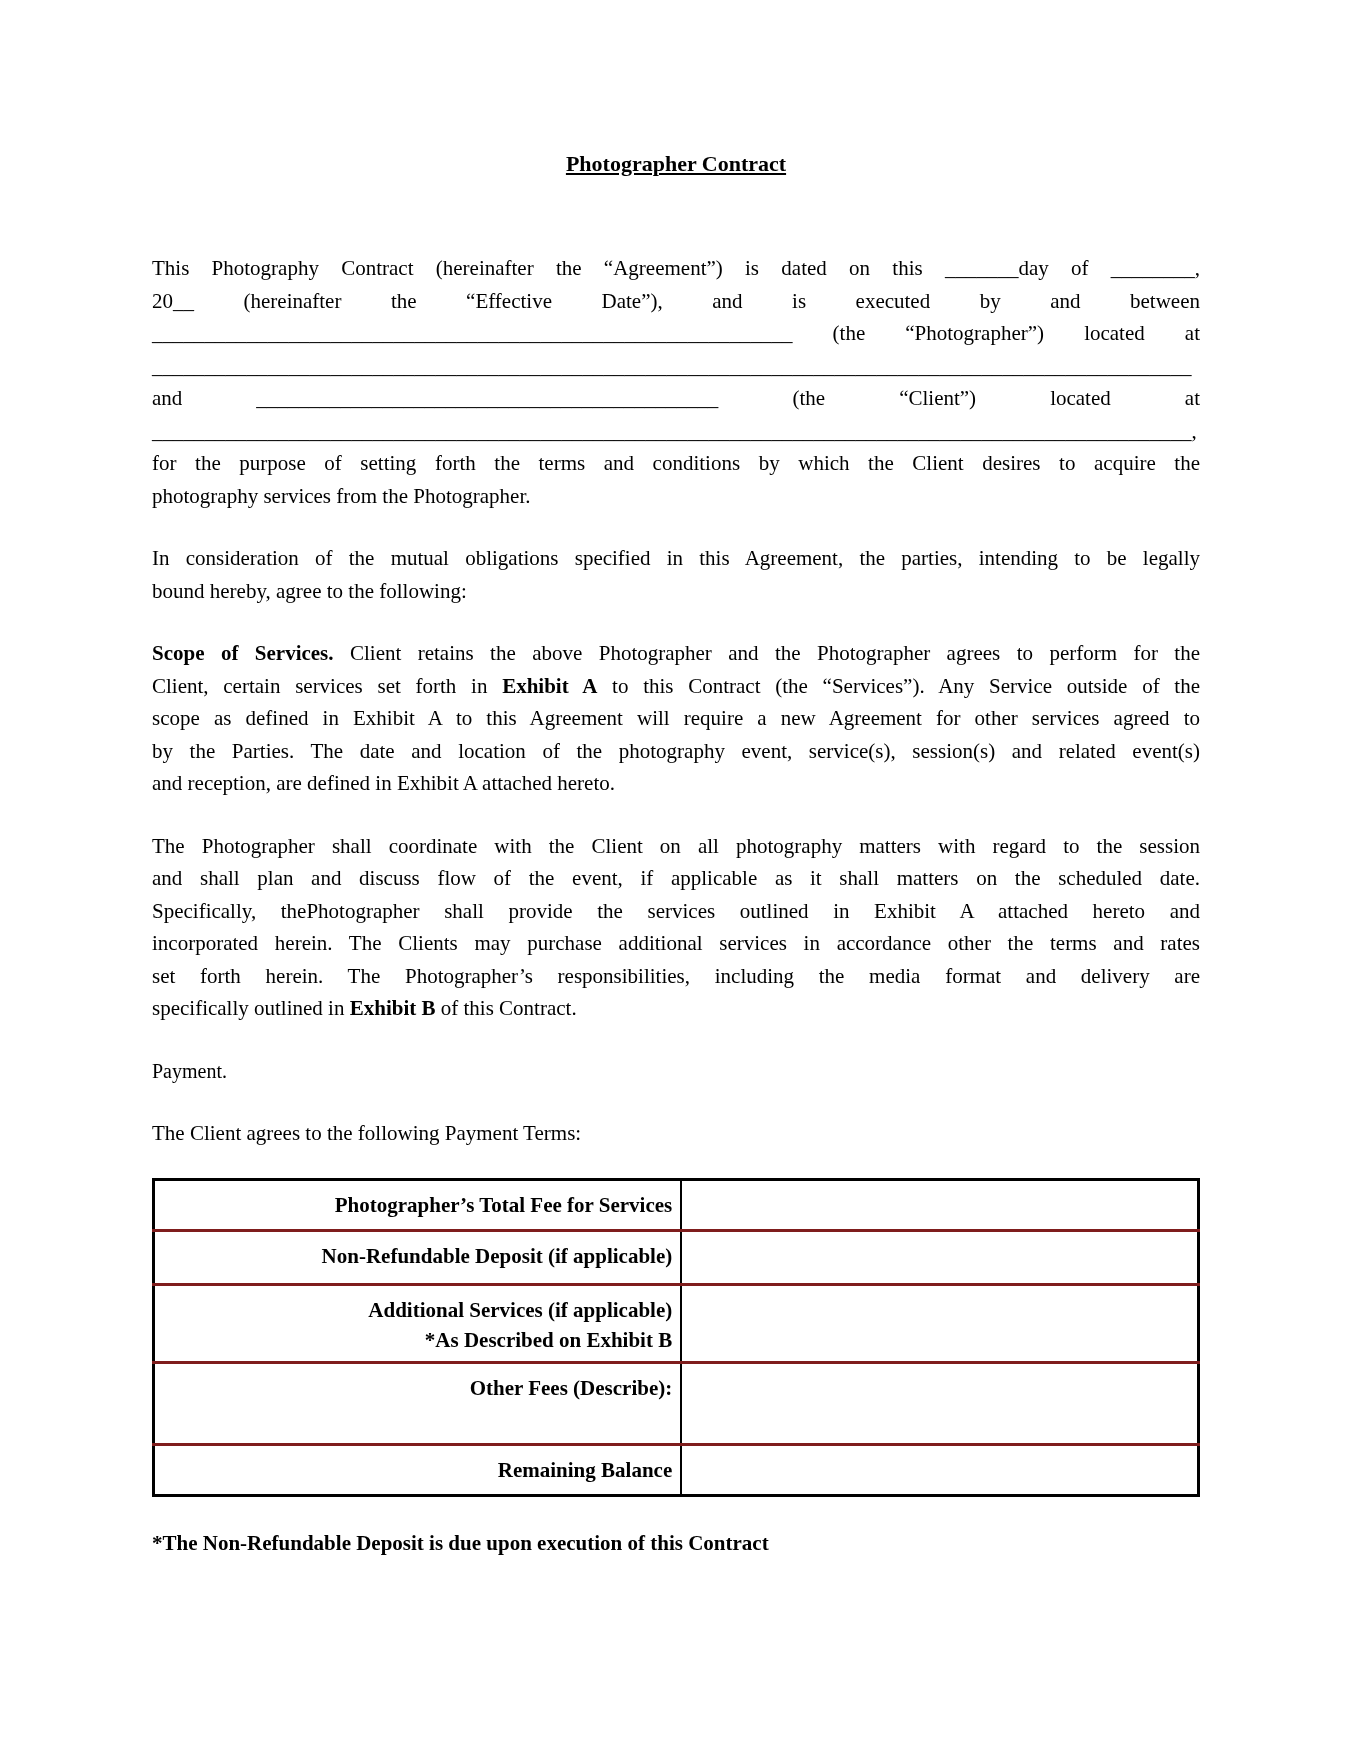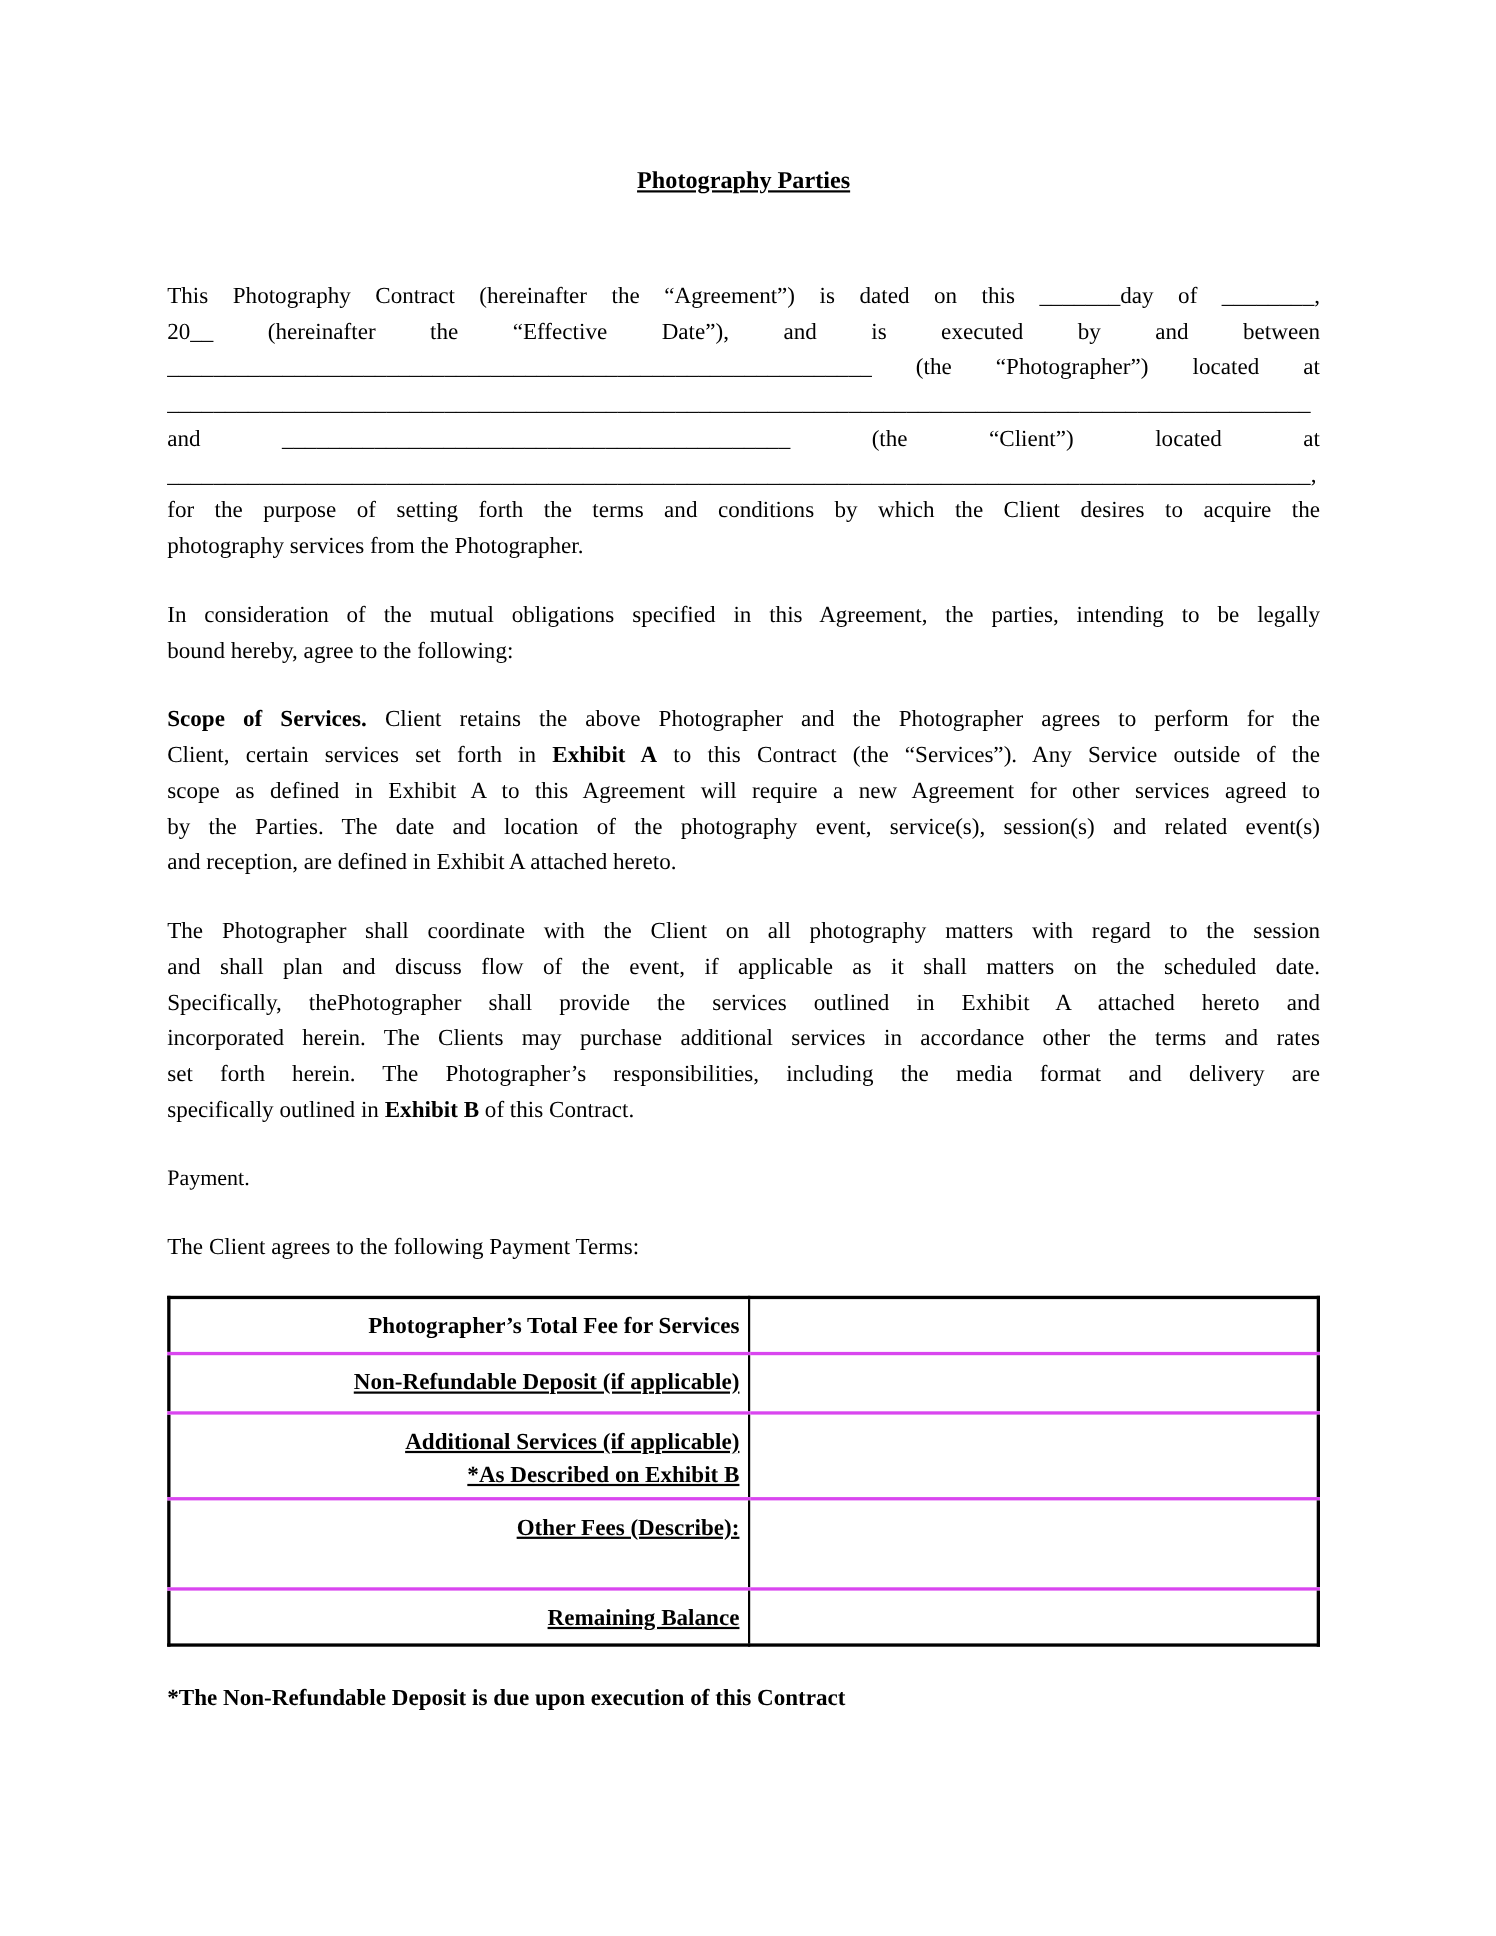--- a/index.html
+++ b/index.html
@@ -36,33 +36,33 @@
   }
   table.payment td { vertical-align:top; box-sizing:border-box; }
   td.label-cell {
     width:50.5%;
     font-weight:bold;
     font-size:21px;
     line-height:30px;
     padding:9px 8px 6px 11px;
   }
   td.value-cell { border-left:2px solid #000000; }
-  tr.trow + tr.trow td { border-top:3px solid #d946ef;text-decoration:underline; }
+  tr.trow + tr.trow td { border-top:3px solid #7f1d1d; }
   tr.trow:nth-child(1) td { height:51px; }
   tr.trow:nth-child(2) td { height:54px; }
   tr.trow:nth-child(3) td { height:78px; }
   tr.trow:nth-child(4) td { height:82px; }
   tr.trow:nth-child(5) td { height:51px; }
   .footnote { font-size:21px; font-weight:bold; margin:0; line-height:32.5px; }
 </style>
 </head>
 <body>
 
 <div class="page">
-  <h1 class="title">Photography Parties</h1>
+  <h1 class="title">Photographer Contract</h1>
 
   <div id="paragraphs">
       <div class="para">
         <div class="line"><span>This Photography Contract (hereinafter the “Agreement”) is dated on this _______day of ________,</span></div>
         <div class="line"><span>20__ (hereinafter the “Effective Date”), and is executed by and between</span></div>
         <div class="line"><span>_____________________________________________________________ (the “Photographer”) located at</span></div>
         <div class="line"><span>___________________________________________________________________________________________________</span></div>
         <div class="line"><span>and ____________________________________________ (the “Client”) located at</span></div>
         <div class="line"><span>___________________________________________________________________________________________________,</span></div>
         <div class="line"><span>for the purpose of setting forth the terms and conditions by which the Client desires to acquire the</span></div>

